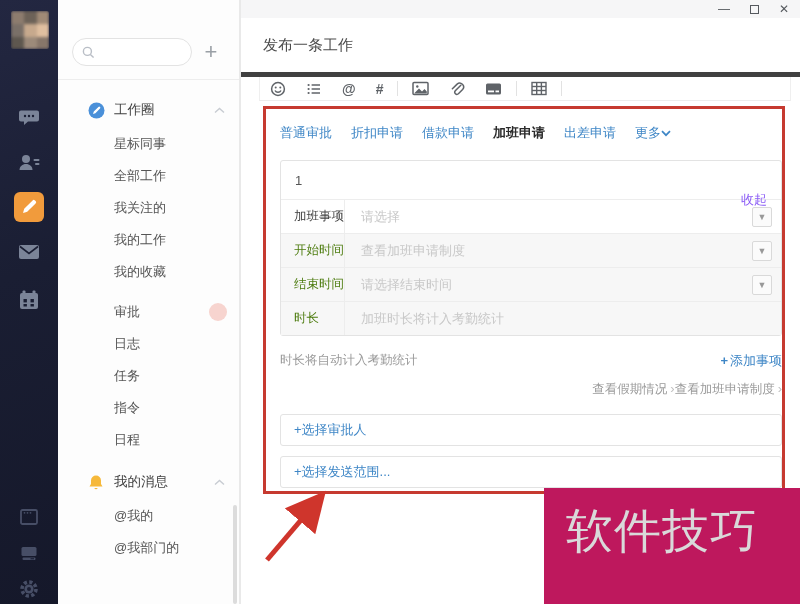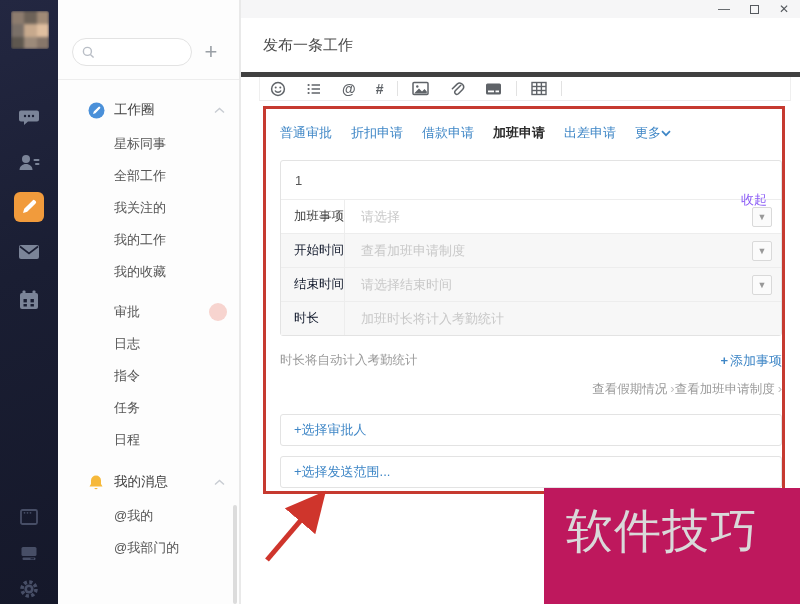--- a/index.html
+++ b/index.html
@@ -54,21 +54,21 @@
 
   .card { margin-top:18px; border:1px solid #e3e3e3; border-radius:3px; background:#fff; }
   .card-head { height:38px; display:flex; align-items:center; justify-content:space-between; padding:0 14px; }
   .card-index { color:#555; font-size:13px; }
   .collapse-link { color:#8b5cf6; font-size:13px; cursor:pointer;margin-top:40px; }
   .f-row { height:34px; display:flex; align-items:center; border-top:1px solid #ededed; }
   .f-row .lab { width:64px; align-self:stretch; display:flex; align-items:center; padding-left:13px; border-right:1px solid #ededed; font-size:12.5px; color:#3f3f3f; }
   .f-row .val { flex:1; padding-left:16px; font-size:13px; color:#c8c8c8; }
   .f-row .dd { width:20px; height:20px; margin-right:9px; border:1px solid #d9d9d9; border-radius:2px; background:#fbfbfb; display:flex; align-items:center; justify-content:center; color:#999; font-size:9px; cursor:pointer; }
   .f-row.dim { background:#f7f7f7; }
-  .f-row.dim .lab { color:#0f172a; }
+  .f-row.dim .lab { color:#4d7c0f; }
 
   .note-row { display:flex; justify-content:space-between; align-items:flex-start; margin-top:16px; }
   .gray-note { color:#9a9a9a; font-size:12.5px; }
   .add-link { color:#3e86c6; font-size:13px; cursor:pointer; }
   .add-link b { font-weight:bold; margin-right:2px; }
   .link-row { display:flex; justify-content:flex-end; align-items:center; margin-top:11px; }
   .gray-link { color:#9a9a9a; font-size:12.5px; cursor:pointer; }
   .gray-link .ch { color:#c0c0c0; margin-left:3px; font-size:13px; }
 
   .action-box { margin-top:16px; height:32px; border:1px solid #e3e3e3; border-radius:3px; background:#fff; display:flex; align-items:center; padding-left:13px; color:#3e86c6; font-size:13px; cursor:pointer; }
@@ -192,22 +192,22 @@
     <div class="m-item">我的工作</div>
     <div class="m-item">我的收藏</div>
 
     <div class="sec-gap"></div>
 
     <div class="m-item">
       <span>审批</span>
       <span class="badge"></span>
     </div>
     <div class="m-item">日志</div>
+    <div class="m-item">任务</div>
     <div class="m-item">指令</div>
-    <div class="m-item">任务</div>
     <div class="m-item">日程</div>
 
     <div class="sec-gap"></div>
 
     <div class="sec-head">
       <span class="s-ic">
         <svg width="16" height="17" viewBox="0 0 16 17">
             <path d="M8 1.5 a5 5 0 0 1 5 5 v3.5 l1.5 2.5 h-13 l1.5-2.5 v-3.5 a5 5 0 0 1 5-5z" fill="#f6b93b"></path>
             <path d="M6.3 14 a1.8 1.8 0 0 0 3.4 0z" fill="#f6b93b"></path>
           </svg>

